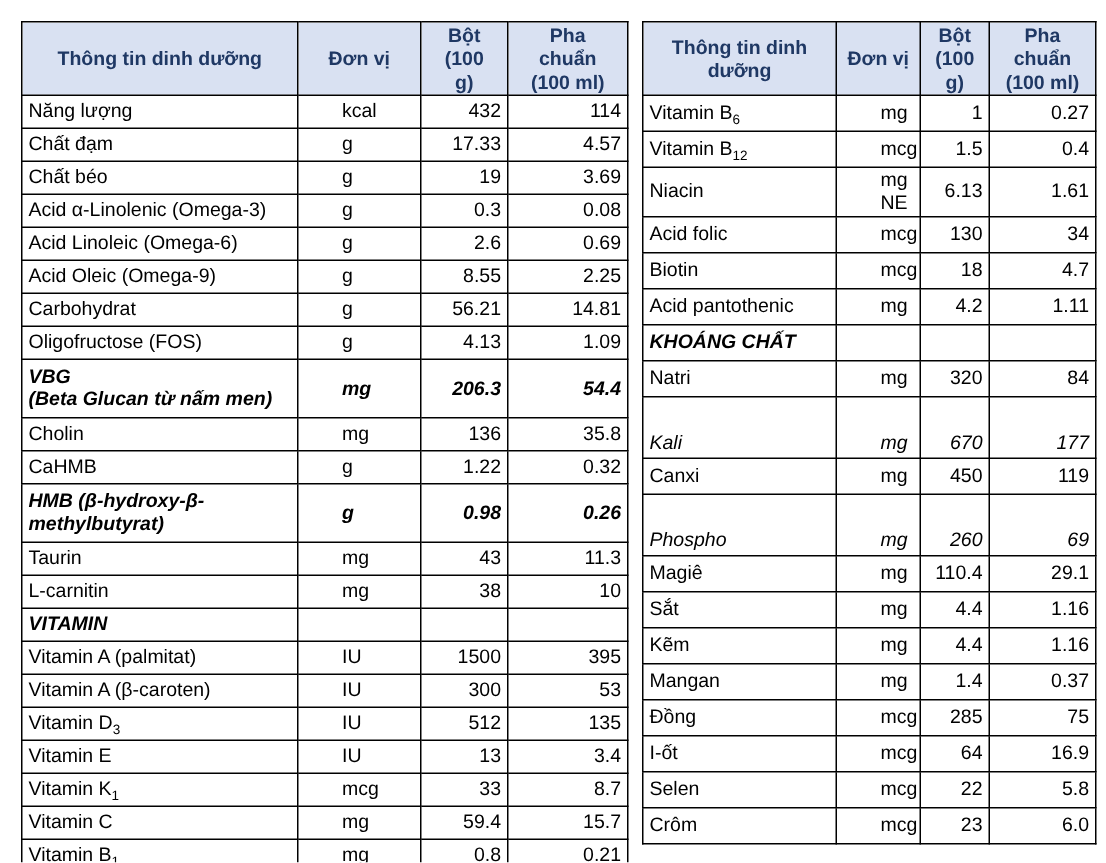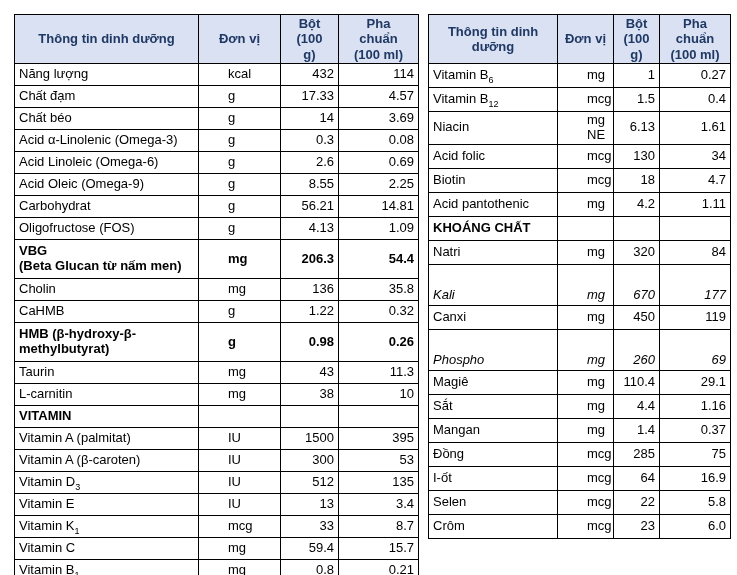--- a/index.html
+++ b/index.html
@@ -14,21 +14,21 @@
     text-align:center; vertical-align:middle; white-space:pre-line;
     line-height:1.18; height:44px; padding:1px 2px;
   }
   td { font-size:13px; color:#000000; padding:1px 4px; vertical-align:middle; line-height:1.15; height:19px; }
   .t-right td { height:21px; }
   td.c-name { text-align:left; white-space:pre-line;margin-top:12px; }
   td.c-unit { text-align:left;padding-left:29px; }
   td.c-num  { text-align:right; }
   tr.tall td { height:36px; }
   .t-right tr.tall td { height:37px; vertical-align:bottom; padding-bottom:2px;font-style:italic; }
-  tr.bold td, tr.section td.c-name { font-weight:700; }
+  tr.bold td, tr.section td.c-name { font-weight:700;font-style:italic; }
   sub { font-size:9px; line-height:0; }
 </style>
 </head>
 <body>
 
 <div class="canvas">
 
   <table class="t t-left">
     <colgroup>
       <col style="width:184px">
@@ -57,21 +57,21 @@
         </tr>
         <tr>
           <td class="c-name">Chất đạm</td>
           <td class="c-unit">g</td>
           <td class="c-num">17.33</td>
           <td class="c-num">4.57</td>
         </tr>
         <tr>
           <td class="c-name">Chất béo</td>
           <td class="c-unit">g</td>
-          <td class="c-num">14</td>
+          <td class="c-num">19</td>
           <td class="c-num">3.69</td>
         </tr>
         <tr>
           <td class="c-name">Acid α-Linolenic (Omega-3)</td>
           <td class="c-unit">g</td>
           <td class="c-num">0.3</td>
           <td class="c-num">0.08</td>
         </tr>
         <tr>
           <td class="c-name">Acid Linoleic (Omega-6)</td>
@@ -278,20 +278,26 @@
           <td class="c-num">110.4</td>
           <td class="c-num">29.1</td>
         </tr>
         <tr>
           <td class="c-name">Sắt</td>
           <td class="c-unit">mg</td>
           <td class="c-num">4.4</td>
           <td class="c-num">1.16</td>
         </tr>
         <tr>
+          <td class="c-name">Kẽm</td>
+          <td class="c-unit">mg</td>
+          <td class="c-num">4.4</td>
+          <td class="c-num">1.16</td>
+        </tr>
+        <tr>
           <td class="c-name">Mangan</td>
           <td class="c-unit">mg</td>
           <td class="c-num">1.4</td>
           <td class="c-num">0.37</td>
         </tr>
         <tr>
           <td class="c-name">Đồng</td>
           <td class="c-unit">mcg</td>
           <td class="c-num">285</td>
           <td class="c-num">75</td>

